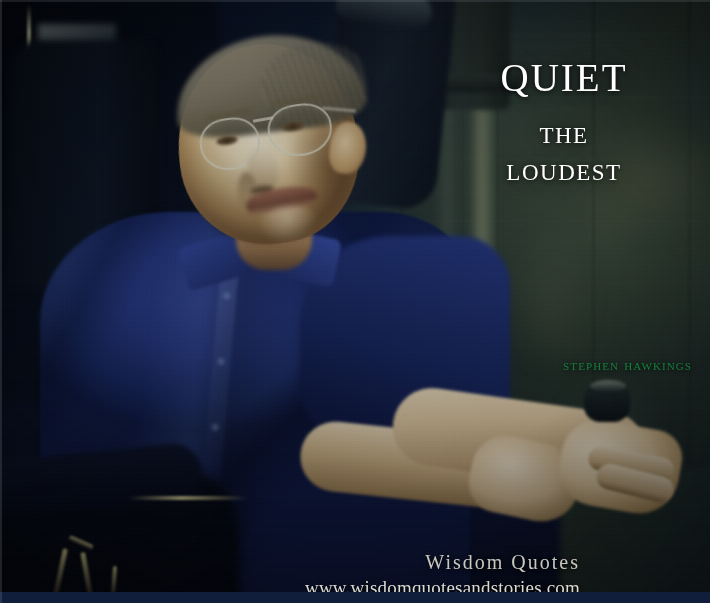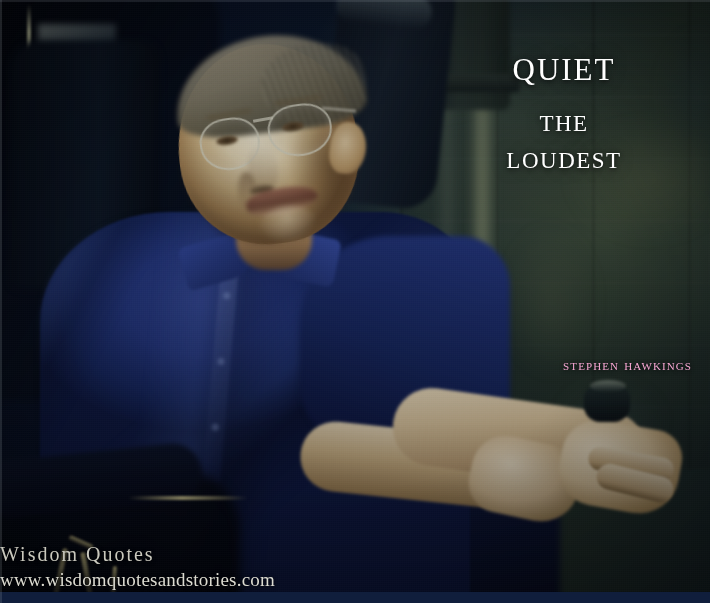--- a/index.html
+++ b/index.html
@@ -431,48 +431,48 @@
   .qline {
     color: #ffffff;
     font-family: "Liberation Serif", "DejaVu Serif", serif;
     font-variant: small-caps;
     text-transform: lowercase;
     letter-spacing: 1.5px;
     line-height: 1;
     text-shadow: 0 1px 5px rgba(0,0,0,0.75), 0 0 18px rgba(0,0,0,0.45);
     white-space: nowrap;
   }
-  #ql-0 { font-size: 44px; margin-bottom: 16px; letter-spacing: 2px; }
+  #ql-0 { font-size: 56px; margin-bottom: 16px; letter-spacing: 2px; }
   #ql-1 { font-size: 33px; margin-bottom: 20px; }
   #ql-2 { font-size: 33px; margin-bottom: 20px; }
   #ql-3 { font-size: 33px; margin-bottom: 4px; }
   #ql-4 { font-size: 33px; margin-bottom: 20px; }
   #ql-5 { font-size: 33px; margin-bottom: 0; }
 
   #attribution {
     position: absolute;
     left: 428px; top: 356px; width: 272px;
     padding-right: 8px;
     box-sizing: border-box;
     text-align: right;
     z-index: 40;
-    color: #f9a8d4;
+    color: #15803d;
     font-family: "Liberation Serif", "DejaVu Serif", serif;
     font-variant: small-caps;
     text-transform: lowercase;
     font-size: 16px;
     letter-spacing: 1.1px;
     text-shadow: 0 1px 4px rgba(0,0,0,0.8);
     white-space: nowrap;
   }
 
   #footer {
     position: absolute;
-    left: 0; bottom: 12px; width: 580px;
-    text-align: left;
+    left: 0; bottom: 4px; width: 580px;
+    text-align: right;
     z-index: 40;
   }
   #brand {
     color: #c9c8bd;
     font-family: "Liberation Serif", "DejaVu Serif", serif;
     font-size: 20px;
     letter-spacing: 2px;
     text-shadow: 0 1px 4px rgba(0,0,0,0.85);
     margin-bottom: 3px;
   }

